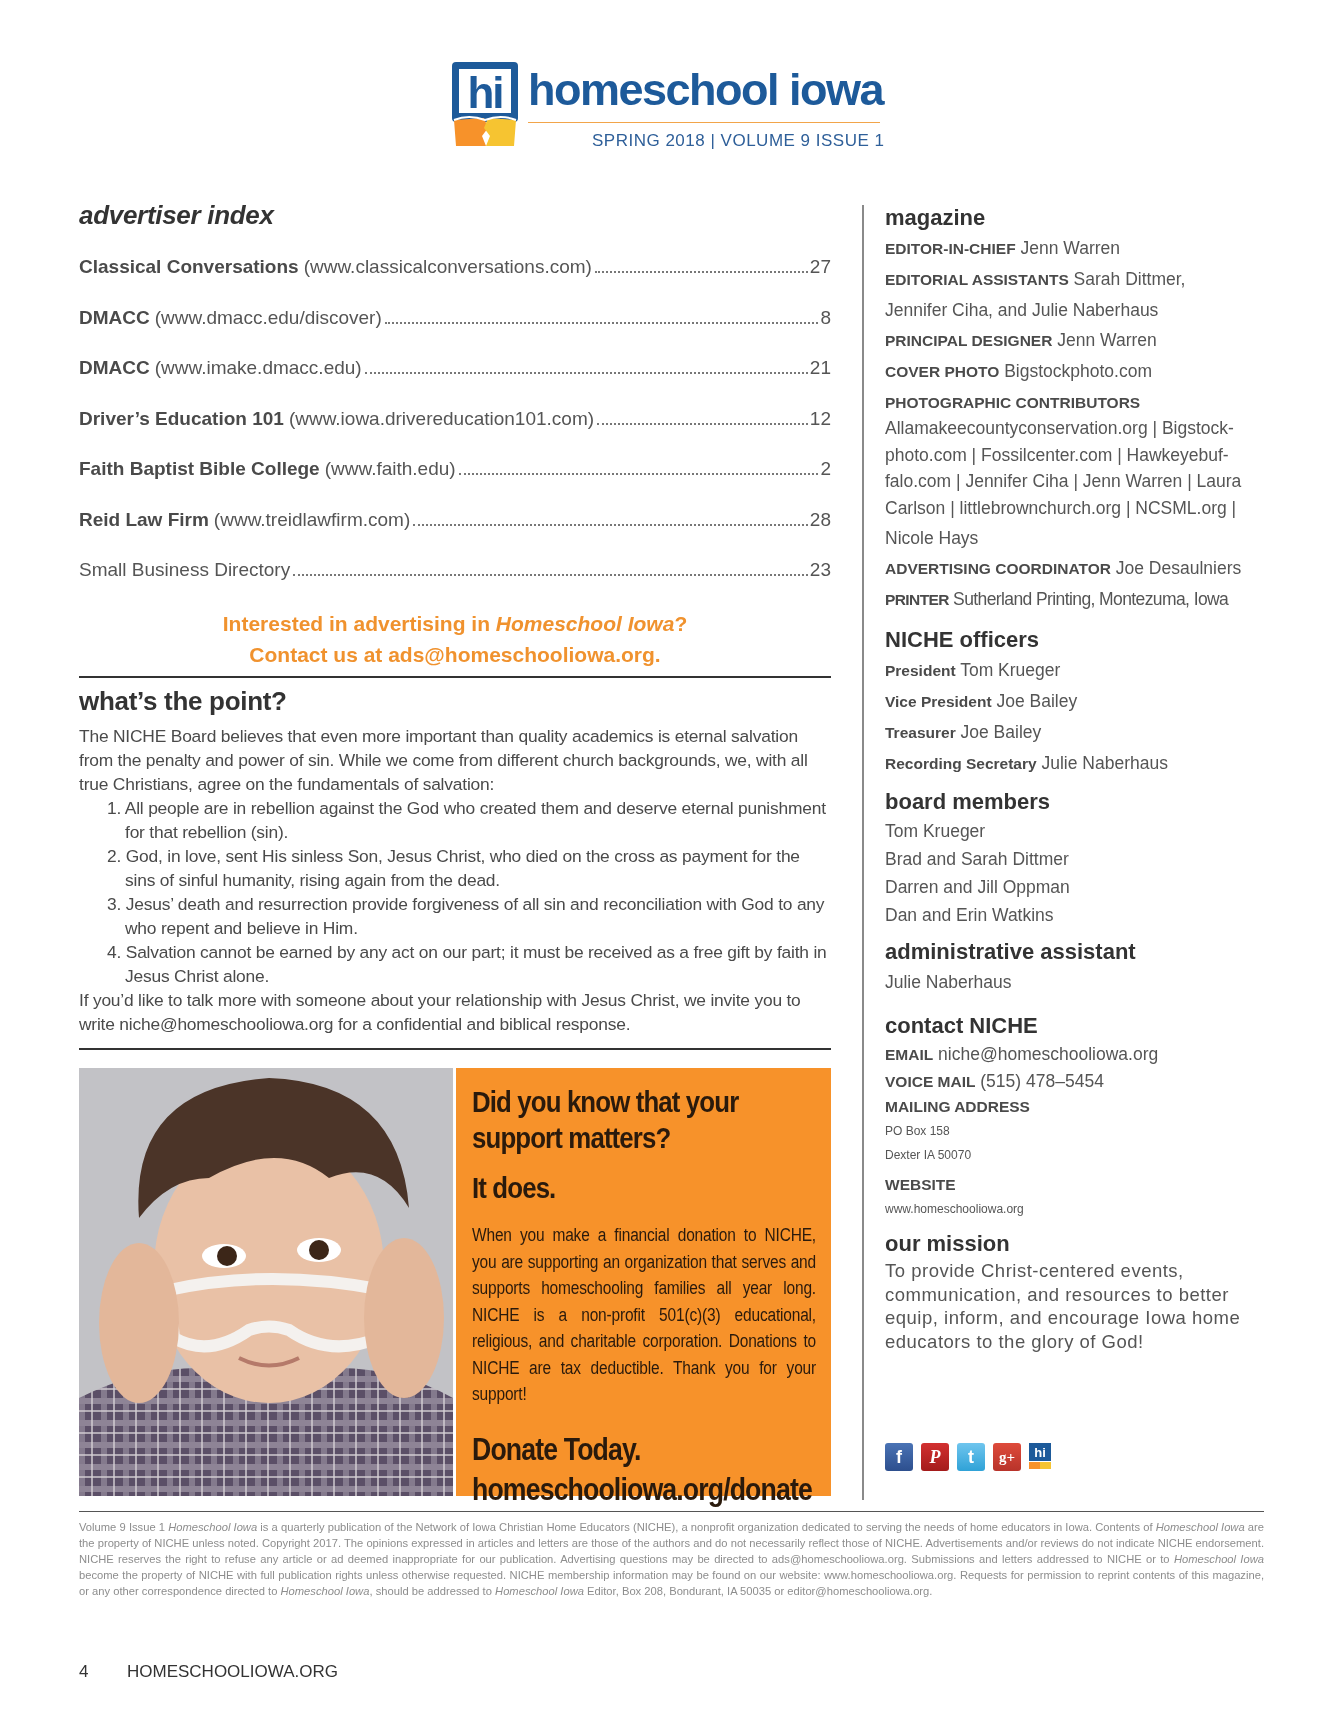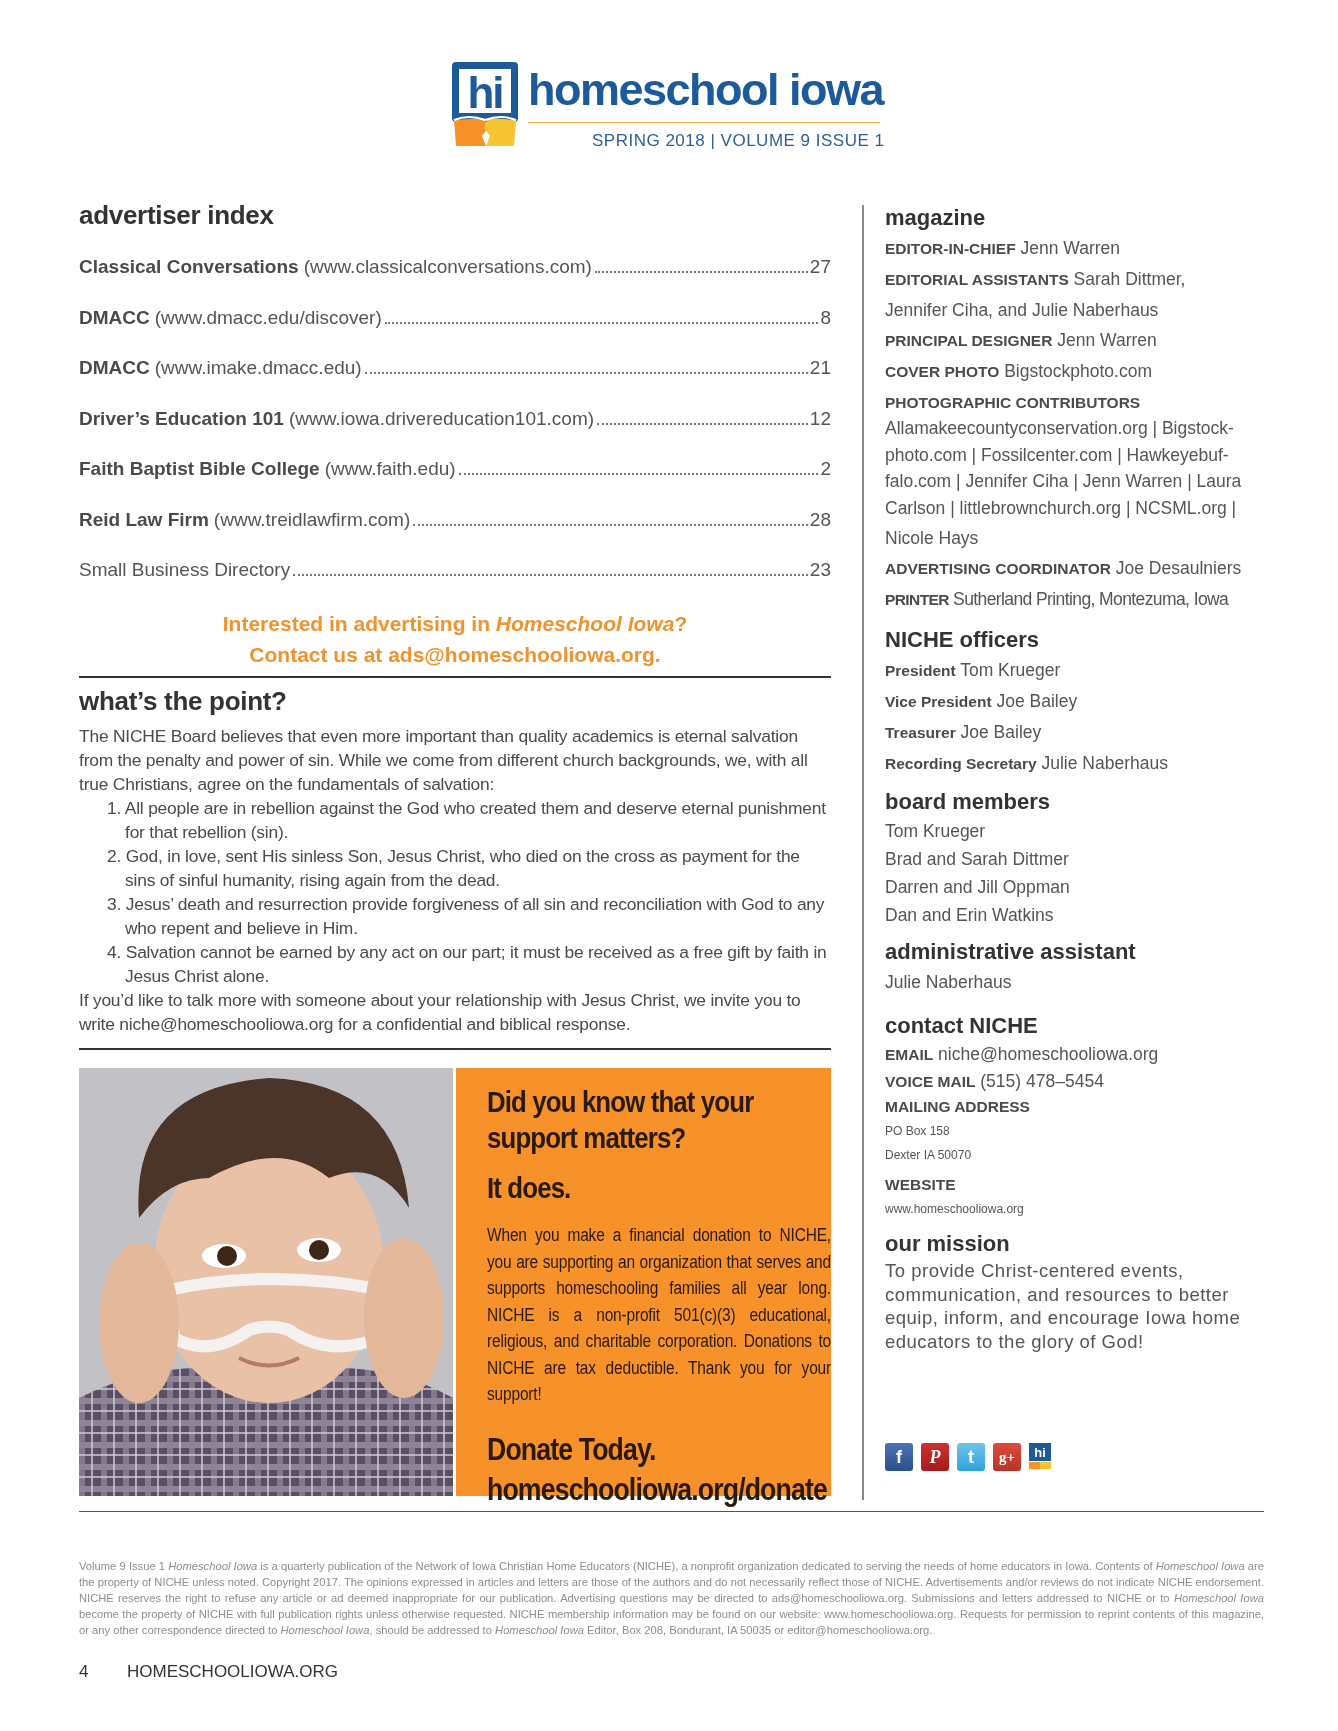--- a/index.html
+++ b/index.html
@@ -9,39 +9,39 @@
   
   .masthead { position: absolute; left: 452px; top: 60px; width: 430px; height: 100px; }
   .logo-badge { position: absolute; left: 0; top: 2px; width: 66px; height: 84px; }
   .brand-name { position: absolute; left: 76px; top: 4px; font-size: 45px; font-weight: bold; color: #1d5a9a; letter-spacing: -1.5px; line-height: 52px; white-space: nowrap; }
   .brand-rule { position: absolute; left: 76px; top: 62px; width: 352px; height: 1px; background: #f2a54a; }
   .issue-line { position: absolute; left: 140px; top: 71px; font-size: 17px; color: #2e5f99; letter-spacing: 0.5px; white-space: nowrap; }
 
   
   .left-col { position: absolute; left: 79px; top: 200px; width: 752px; }
   .section-title { font-size: 26px; font-weight: bold; color: #333; letter-spacing: -0.3px; }
-  .adv-title { position: absolute; top: 0; left: 0; }
+  .adv-title { position: absolute; top: 0; left: 0; font-style: italic; }
   .adv-list { position: absolute; top: 56px; left: 0; width: 752px; }
   .adv-row { display: flex; align-items: baseline; height: 50.5px; font-size: 19px; color: #555; white-space: nowrap; }
   .adv-row .adv-name { font-weight: bold; color: #4a4a4a; }
   .adv-row .adv-url { margin-left: 5px; text-align: center; }
   .adv-row .adv-leader { flex: 1; border-bottom: 2px dotted #777; margin: 0 2px 4px 3px; height: 1px; }
   .adv-row .adv-page { }
   .ads-cta { position: absolute; top: 408px; left: 0; width: 752px; text-align: center; font-size: 21px; font-weight: bold; color: #f0922e; line-height: 31px; }
   .rule-dark { position: absolute; left: 0; width: 752px; height: 2px; background: #333; }
 
   .point-title { position: absolute; top: 486px; left: 0; text-align: center; }
   .point-body { position: absolute; top: 524px; left: 0; width: 752px; font-size: 17.4px; line-height: 24px; color: #4a4a4a; letter-spacing: -0.2px; }
   .point-body ol { list-style: none; padding-left: 28px; }
   .point-body li { padding-left: 18px; text-indent: -18px; }
 
   
   .donate-wrap { position: absolute; left: 79px; top: 1068px; width: 752px; height: 428px; }
   .photo { position: absolute; left: 0; top: 0; width: 374px; height: 428px; overflow: hidden; background: linear-gradient(180deg, #c9c9cc 0%, #bdbdc1 100%); }
-  .donate-box { position: absolute; left: 377px; top: 0; width: 375px; height: 428px; background: #f7922a; padding: 16px 14px 0 31px; color: #2a1a0c; }
+  .donate-box { position: absolute; left: 377px; top: 0; width: 375px; height: 428px; background: #f7922a; padding: 16px 14px 0 16px; color: #2a1a0c; }
   .donate-head { font-size: 30px; font-weight: bold; line-height: 36px; letter-spacing: -1px; transform: scaleX(0.86); transform-origin: left; width: 420px; }
   .donate-head2 { margin-top: 14px; }
   .donate-text { margin-top: 16px; font-size: 18px; line-height: 26.5px; text-align: justify; transform: scaleX(0.86); transform-origin: left; width: 400px; letter-spacing: -0.2px; }
   .donate-cta { margin-top: 22px; font-size: 31px; font-weight: bold; line-height: 40px; letter-spacing: -1px; transform: scaleX(0.86); transform-origin: left; width: 420px; }
 
   
   .vdivider { position: absolute; left: 862px; top: 205px; width: 2px; height: 1295px; background: #8a8a8a; }
 
   
   .right-col { position: absolute; left: 885px; top: 203px; width: 380px; }
@@ -56,21 +56,21 @@
   .social { position: absolute; left: 885px; top: 1443px; display: flex; gap: 8px; }
   .social .ico { width: 28px; height: 28px; border-radius: 3px; display: flex; align-items: center; justify-content: center; color: #fff; font-weight: bold; font-size: 18px; }
   .ico-fb { background: linear-gradient(#4a73b5, #2d4f8e); font-family: "Liberation Sans", sans-serif; }
   .ico-pin { background: linear-gradient(#d23030, #a41b1b); font-family: "Liberation Serif", serif; font-style: italic; }
   .ico-tw { background: linear-gradient(#6fc5ee, #2fa2d7); }
   .ico-gp { background: linear-gradient(#de4b3b, #b8332a); font-family: "Liberation Serif", serif; font-size: 15px !important; }
   .ico-hi { background: #fff; width: 22px !important; }
 
   
   .footer-rule { position: absolute; left: 79px; top: 1511px; width: 1185px; height: 1px; background: #555; }
-  .legal { position: absolute; left: 79px; top: 1558px; width: 1185px; font-size: 11.2px; line-height: 16px; color: #8d8d8d; text-align: justify; text-align-last: left; }
+  .legal { position: absolute; left: 79px; top: 1519px; width: 1185px; font-size: 11.2px; line-height: 16px; color: #8d8d8d; text-align: justify; text-align-last: left; }
   .legal i { font-style: italic; }
 
   .folio { position: absolute; left: 79px; top: 1662px; font-size: 17px; color: #333; white-space: nowrap; }
   .folio .folio-num { display: inline-block; width: 48px; }
 </style>
 </head>
 <body>
 
 <div class="masthead">
   <svg class="logo-badge" viewBox="0 0 66 84">

